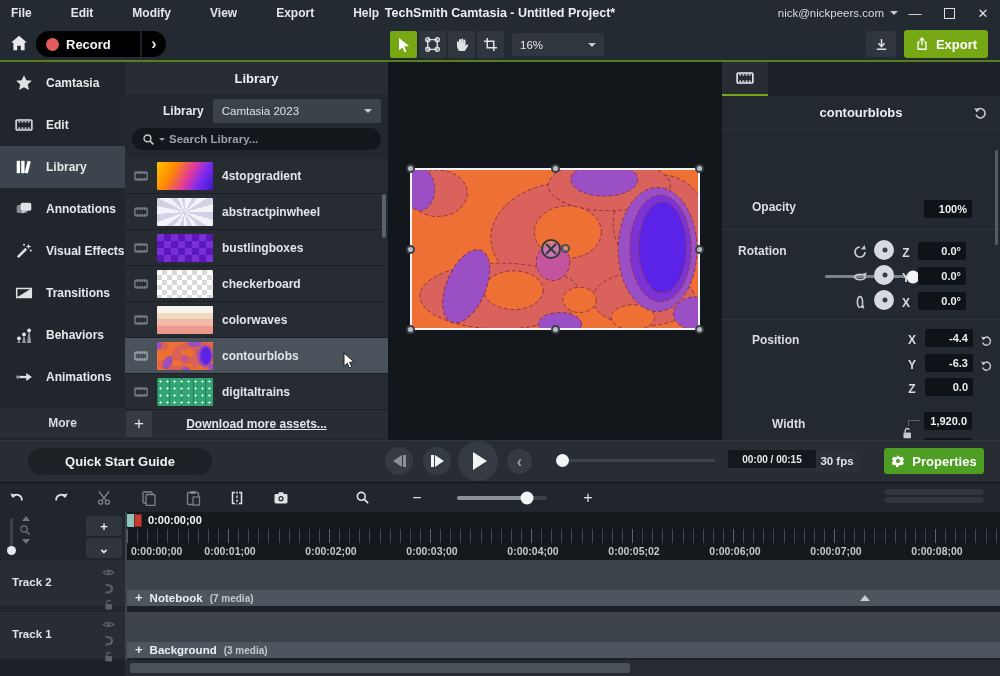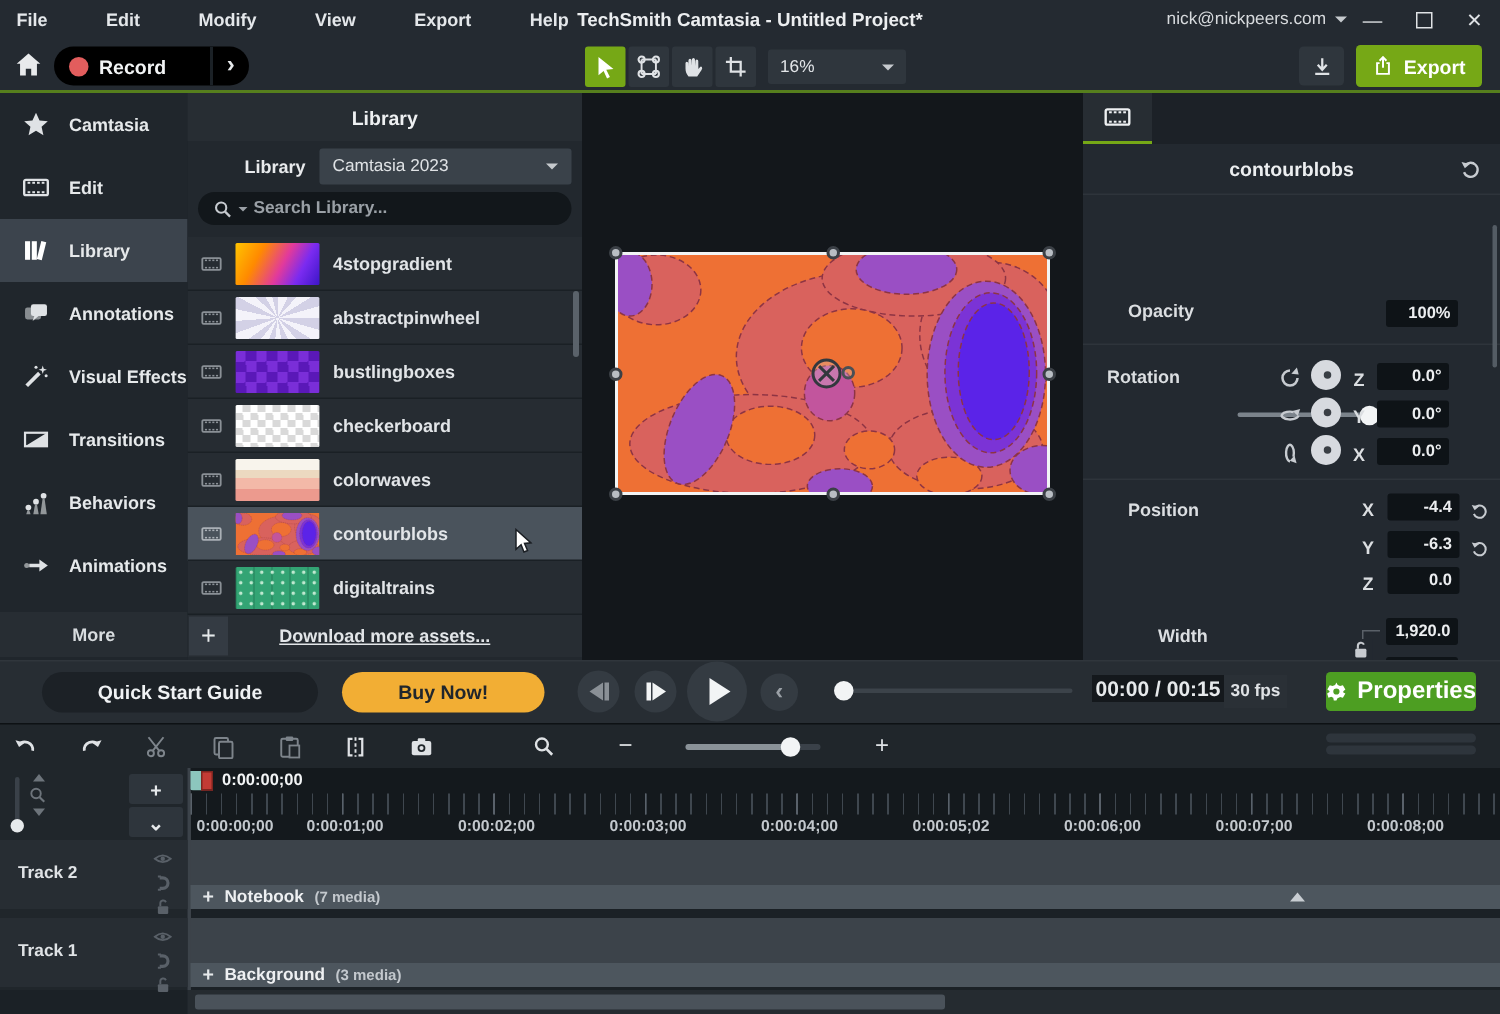--- a/index.html
+++ b/index.html
@@ -95,23 +95,23 @@
   .controlbar { left:0; top:440px; width:1000px; height:42px; background:#272d33; border-top:1px solid #30363c; }
   .qs-btn { left:28px; top:448px; width:184px; height:27px; border-radius:14px; background:#1c2126; display:flex; align-items:center; justify-content:center; font-size:13px; font-weight:700; color:#f0f2f4; }
   .buy-btn { left:228px; top:448px; width:135px; height:27px; border-radius:14px; background:#f2ae34; display:flex; align-items:center; justify-content:center; font-size:13px; font-weight:700; color:#20262c; }
   .pcircle { border-radius:50%; background:#343b42; display:flex; align-items:center; justify-content:center; }
   .tri-r { width:0; height:0; border-top:6px solid transparent; border-bottom:6px solid transparent; border-left:9px solid #f2f4f5; }
   .tri-l { width:0; height:0; border-top:6px solid transparent; border-bottom:6px solid transparent; border-right:9px solid #8a9096; }
   .fbar { width:3px; height:12px; background:#8a9096; }
   .fbar.lit { background:#f2f4f5; }
   .scrub-track { left:562px; top:459px; width:153px; height:3px; background:#3c434a; border-radius:2px; }
   .scrub-dot { left:556px; top:454px; width:13px; height:13px; border-radius:50%; background:#f2f4f5; }
-  .timebox { left:728px; top:450px; width:88px; height:18px; background:#14181c; display:flex; align-items:center; justify-content:center; font-size:14px; font-weight:700; color:#e6e9eb; }
+  .timebox { left:728px; top:450px; width:88px; height:18px; background:#14181c; display:flex; align-items:center; justify-content:center; font-size:10px; font-weight:700; color:#e6e9eb; }
   .fpsbox { left:816px; top:450px; width:42px; height:22px; background:#2a3036; display:flex; align-items:center; justify-content:center; font-size:11.5px; font-weight:700; color:#dfe2e5; }
-  .props-btn { left:884px; top:448px; width:100px; height:26px; border-radius:3px; background:#4d9e22; display:flex; align-items:center; justify-content:center; gap:7px; font-size:16px; font-weight:700; color:#fff; }
+  .props-btn { left:884px; top:448px; width:100px; height:26px; border-radius:3px; background:#4d9e22; display:flex; align-items:center; justify-content:center; gap:7px; font-size:13px; font-weight:700; color:#fff; }
 
   
   .tl-toolbar { left:0; top:482px; width:1000px; height:30px; background:#20262b; border-top:1px solid #0d1114; display:flex; align-items:center; }
   .tl-ic { width:26px; height:22px; display:flex; align-items:center; justify-content:center; margin-left:1px; }
   .tlz-track { position:relative; width:90px; height:4px; border-radius:2px; background:#3a4149; margin:0 10px; }
   .tl-minimap { position:absolute; right:16px; top:6px; width:100px; }
   .tl-minimap div { height:6px; border-radius:3px; background:#2e353c; margin-bottom:2px; }
 
   
   .tl-head-col { left:0; top:512px; width:125px; height:148px; background:#20262b; }
@@ -649,23 +649,20 @@
     </div>
     <div class="valbox abs" style="left:202px;top:410px">0</div>
 
     <div class="props-scroll"></div>
   </div>
 
   <div class="controlbar abs"></div>
   <div class="qs-btn abs">
       <span>Quick Start Guide</span>
     </div>
-  <div class="buy-btn abs">
-      <span>Buy Now!</span>
-    </div>
   <div class="pcircle abs" style="left:385px;top:447px;width:28px;height:28px;gap:1px">
       <span class="tri-l"></span>
       <span class="fbar"></span>
     </div>
   <div class="pcircle abs" style="left:423px;top:447px;width:28px;height:28px;gap:1px">
       <span class="fbar lit"></span>
       <span class="tri-r"></span>
     </div>
   <div class="pcircle abs" style="left:458px;top:441px;width:40px;height:40px">
       <span class="tri-r" style="border-width:9px 0 9px 14px;margin-left:4px"></span>

